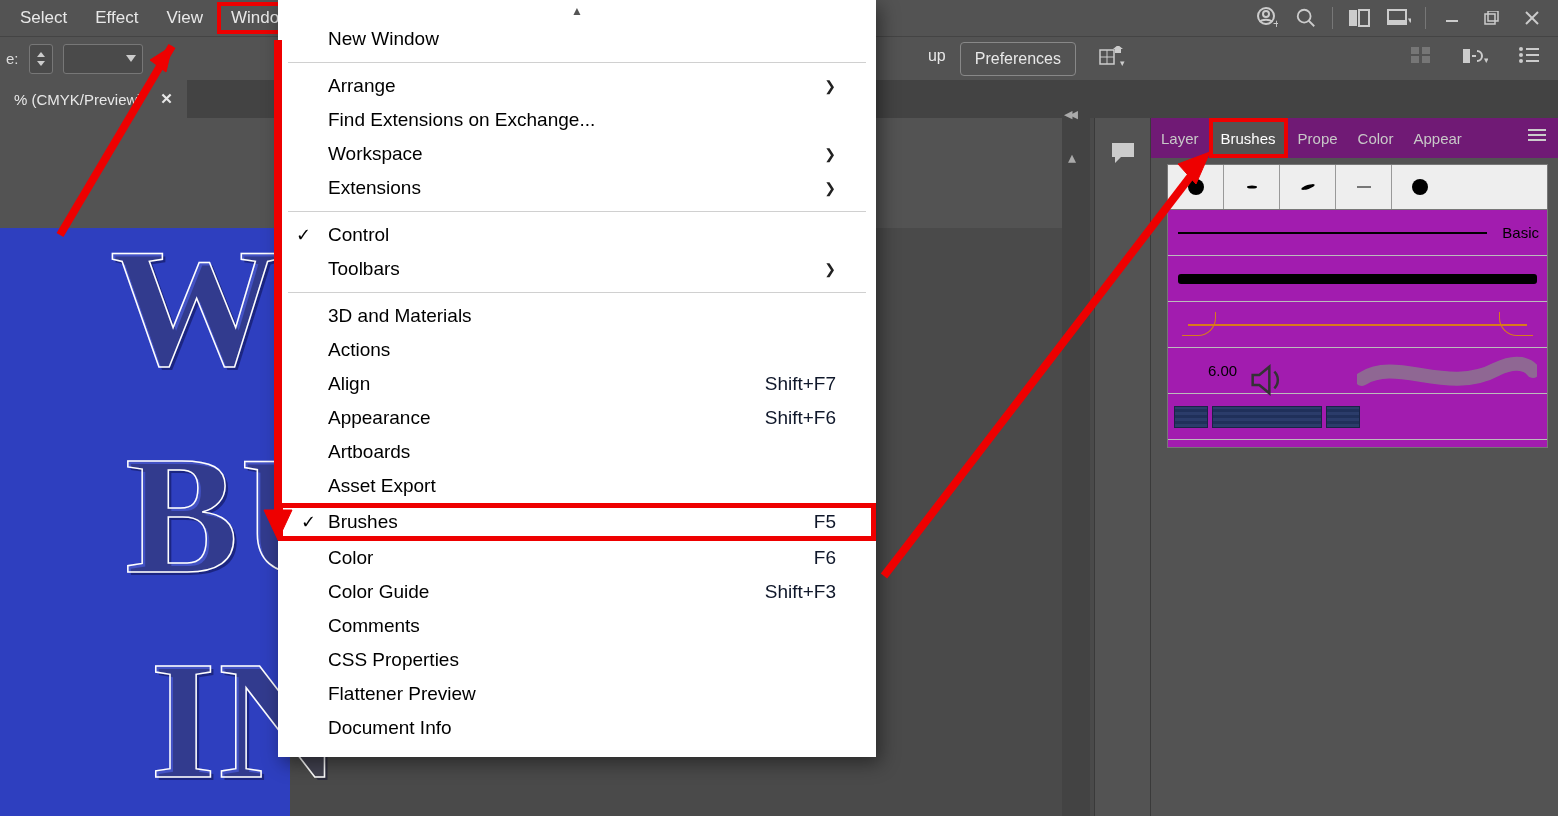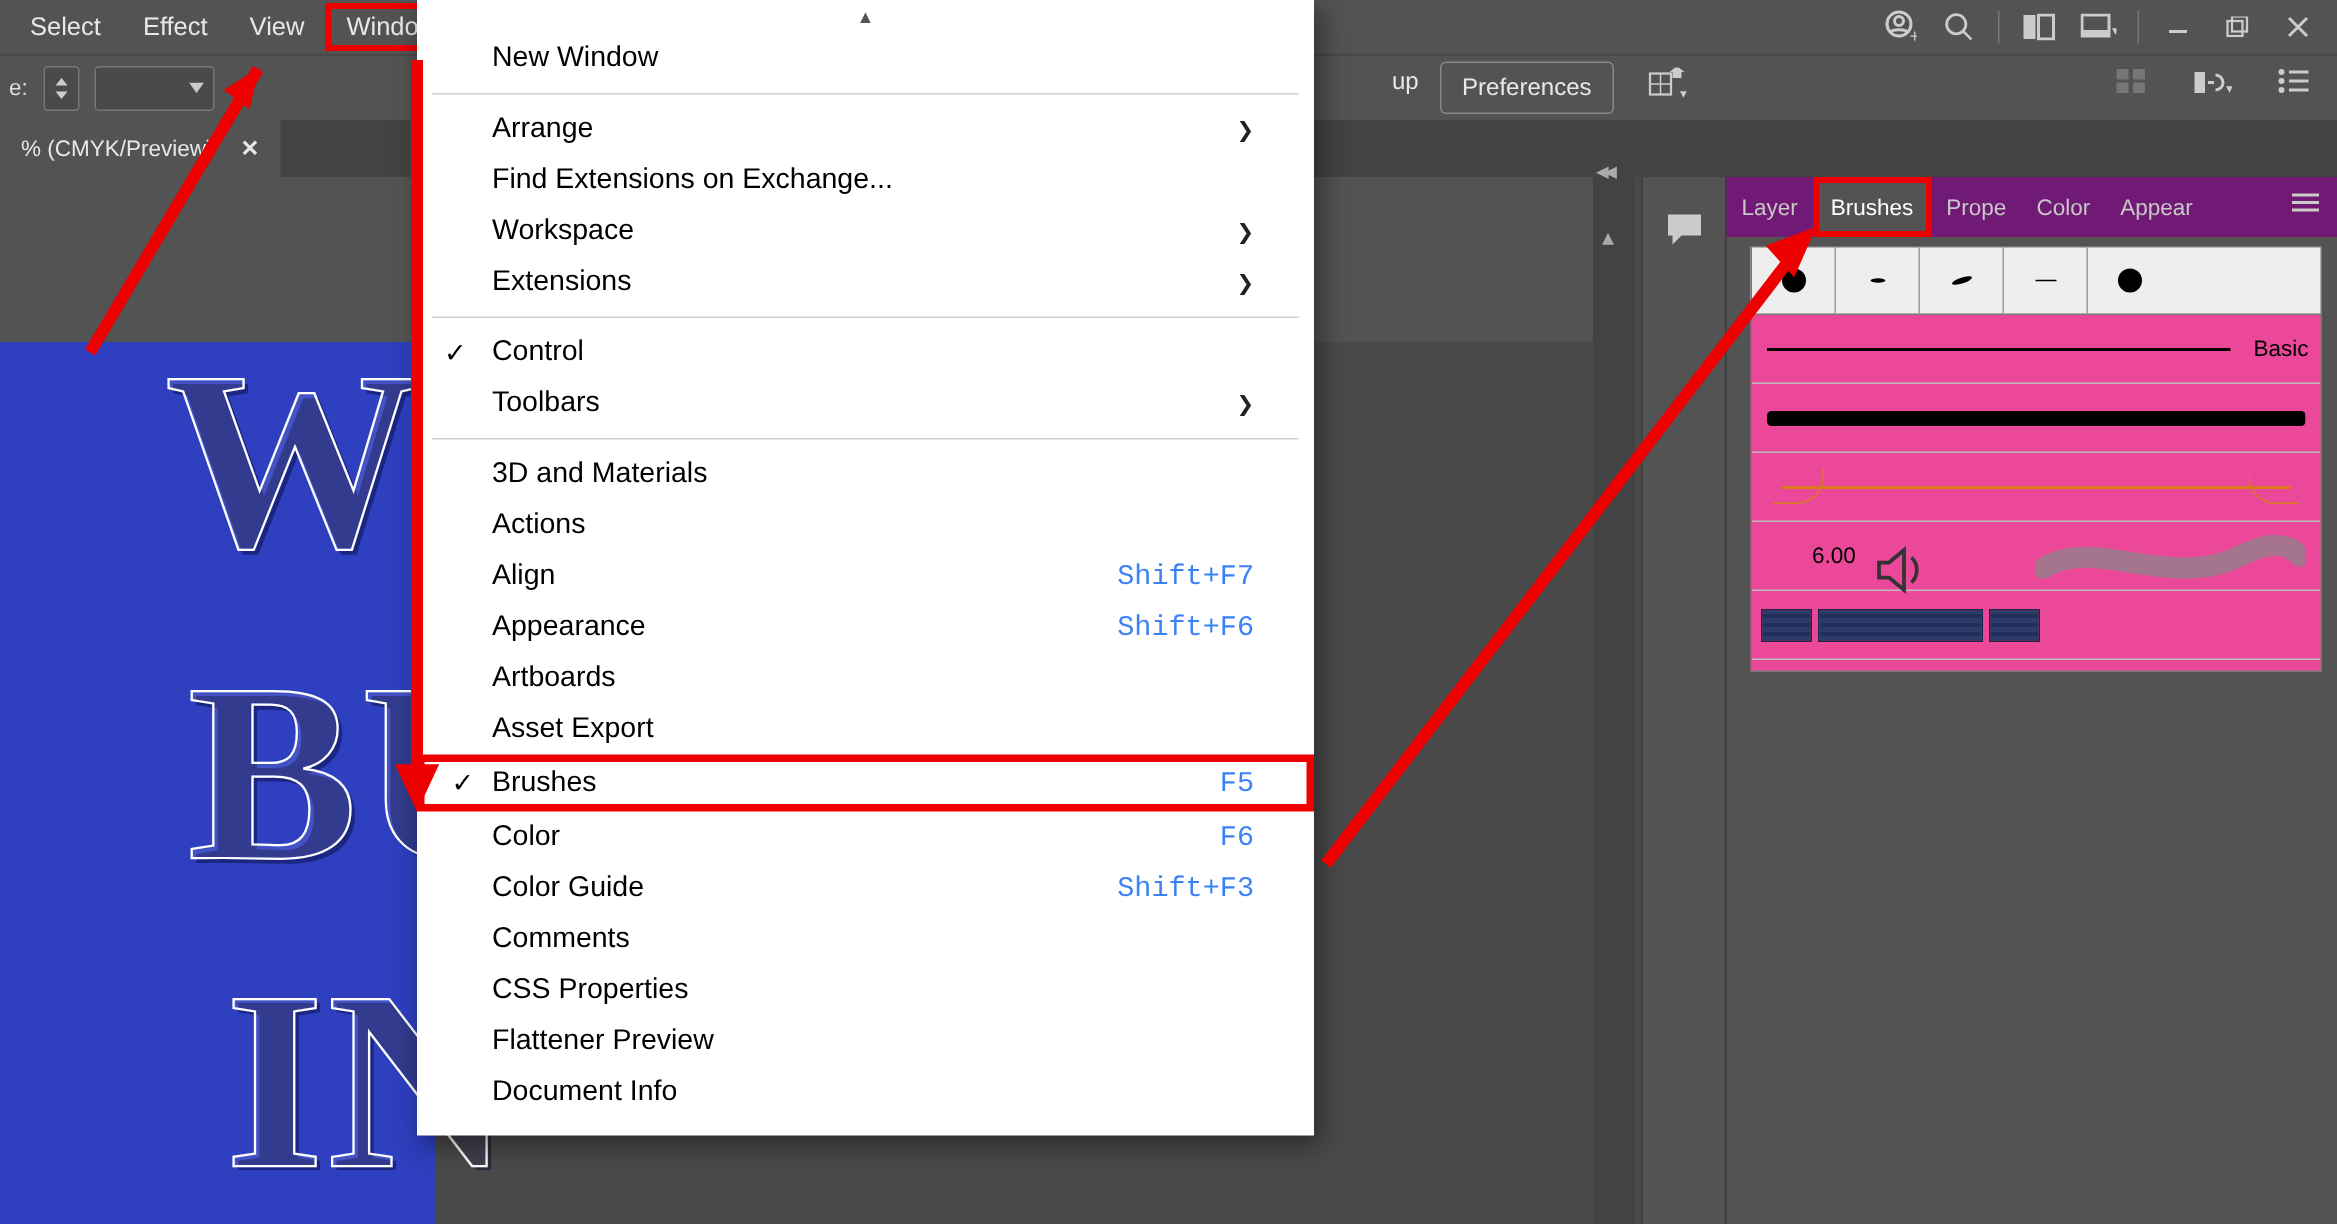--- a/index.html
+++ b/index.html
@@ -36,21 +36,21 @@
   .art-text { font-family: Georgia, "Times New Roman", serif; font-weight: bold; color: rgba(255,255,255,0.10); -webkit-text-stroke: 1.5px #fff; position:absolute; white-space:nowrap; text-shadow: 3px 3px 0 rgba(0,0,40,0.4); letter-spacing: 2px;}
   .t1 { font-size: 170px; left: 110px; top: -18px; }
   .t2 { font-size: 170px; left: 125px; top: 190px; }
   .t3 { font-size: 170px; left: 150px; top: 395px; }
 
   
   .dropdown { position:absolute; left:278px; top:0; width:598px; background:#fff; color:#000; box-shadow: 4px 6px 18px rgba(0,0,0,0.45); z-index:50; padding-bottom: 12px;}
   .dropdown .arrow-up { height: 22px; display:flex; align-items:center; justify-content:center; font-size:12px; color:#555;}
   .dd-item { display:flex; align-items:center; height:34px; padding: 0 40px 0 50px; font-size:19px; position:relative;}
   .dd-item .chk { position:absolute; left:18px; font-size:18px; }
-  .dd-item .sc { margin-left:auto; font-size:19px; color:#3b82f6;font-family:Liberation Mono, monospace;}
+  .dd-item .sc { margin-left:auto; font-size:19px; color:#0f172a;}
   .dd-item .chev { margin-left:auto; font-size:14px; color:#222;}
   .dd-sep { height:1px; background:#d0d0d0; margin: 6px 10px; }
   .dd-item.hl { border: 5px solid #ee0000; height:38px; padding-left:45px; padding-right:35px;}
 
   
   .gutter { position:absolute; left: 1062px; top:0; width: 28px; bottom:0; background:#434343; }
   .gutter .scroll-up { position:absolute; top:30px; left:6px; color:#aaa; }
   .gutter .collapse { position:absolute; top:-10px; left:2px; color:#aaa; font-size:11px; letter-spacing:-3px;}
 
   
@@ -61,21 +61,21 @@
   .rpanel { position:absolute; left:1150px; top:0; width:408px; height:698px; background:#535353; border-left:1px solid #3a3a3a;}
   .ptabs { height: 40px; display:flex; align-items:stretch; background:#701a75; }
   .ptab { padding: 10px 10px; font-size:15px; color:#c8c8c8; display:flex; align-items:center;}
   .ptab.active { background:#535353; color:#fff; }
   .ptab.hl { border: 4px solid #ee0000; padding: 6px 8px;}
   .ptabs .menu { margin-left:auto; padding: 10px 12px; color:#ccc;}
 
   .brush-thumbs { height: 46px; background:#eee; border:1px solid #777; display:flex; align-items:stretch; margin: 6px 10px 0 16px;}
   .bt { flex:0 0 56px; border-right:1px solid #999; display:flex; align-items:center; justify-content:center;}
   .bt:last-child{border-right:none;}
-  .brush-list { background:#ec4899; border:1px solid #777; border-top:none; margin: 0 10px 0 16px; height: 238px; overflow:hidden;}
+  .brush-list { background:#a21caf; border:1px solid #777; border-top:none; margin: 0 10px 0 16px; height: 238px; overflow:hidden;}
   .brow { height: 46px; border-bottom:1px solid #bbb; position:relative; display:flex; align-items:center;}
   .brow .label { position:absolute; right:8px; font-size:15px; color:#000;}
   .line-basic { position:absolute; left:10px; right:60px; top:22px; height:2px; background:#000;}
   .line-rough { position:absolute; left:10px; right:10px; top:18px; height:10px; background: repeating-linear-gradient(92deg,#000 0 2px, transparent 2px 4px), #000; filter: blur(0.3px); border-radius:3px;}
   .line-arrow { position:absolute; left:20px; right:20px; top:22px; height:2px; background:#d97a1c;}
   .la-arr { position:absolute; width:34px; height:24px; border:1px solid #d97a1c; border-top:none; border-right:none; border-radius: 0 0 0 18px;}
   .la-l { left:14px; top:10px; transform: scaleX(-1);}
   .la-r { right:14px; top:10px;}
   .brow-soft svg { width:180px; height:40px; }
   .brow-pat { display:flex; align-items:center; gap:4px; padding-left:6px;}

